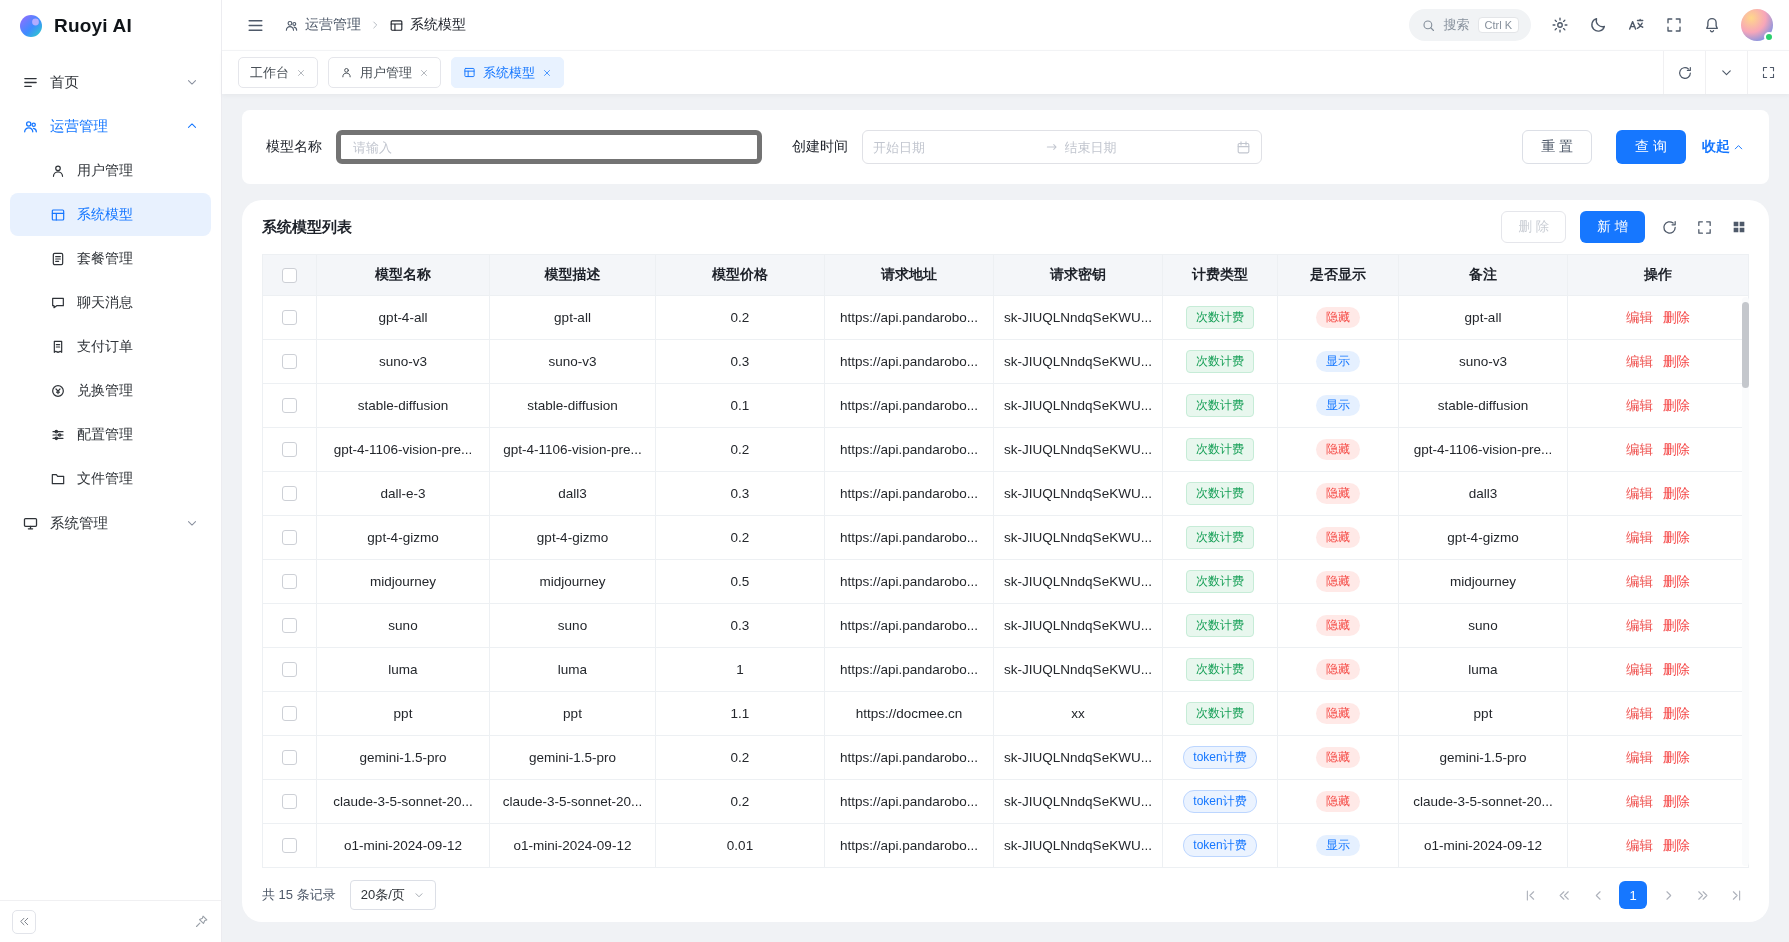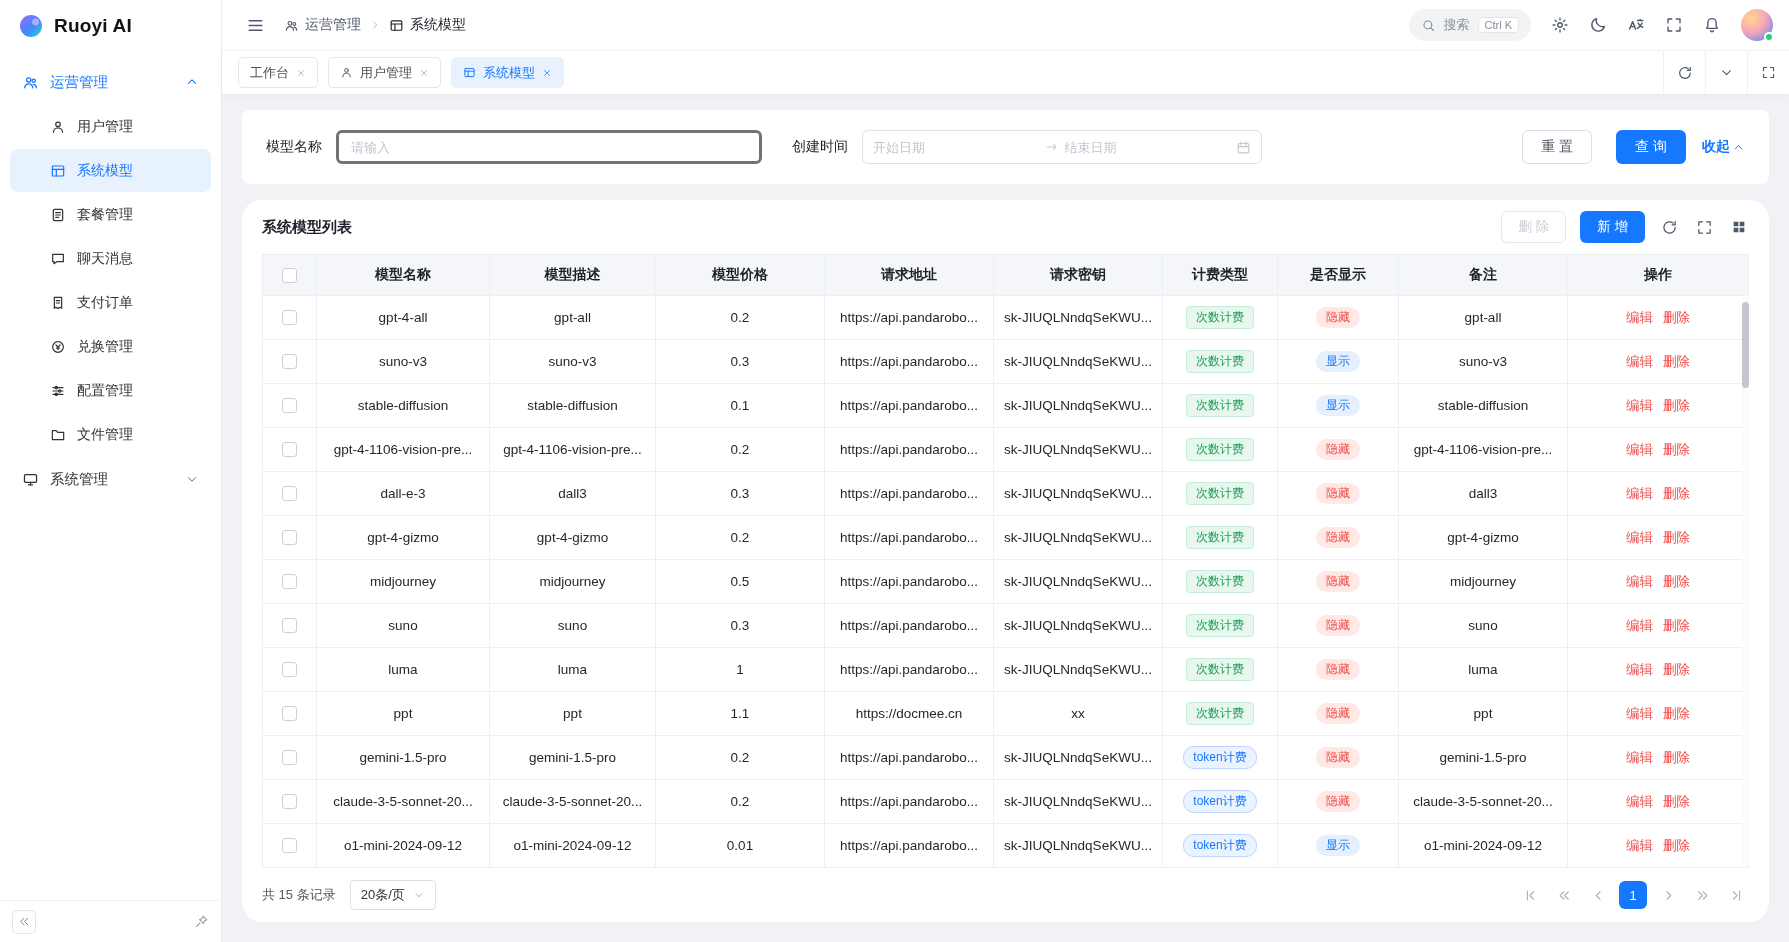--- a/index.html
+++ b/index.html
@@ -41,21 +41,21 @@
 .tab .tx{color:#9aa0a8;display:flex}
 .tab.active{background:#e8f2ff;border-color:#e8f2ff;color:#1677ff}
 .tab.active .tx{color:#1677ff}
 .tab-tools{display:flex;height:100%}
 .tab-tool{width:42px;display:flex;align-items:center;justify-content:center;border:none;background:#fff;border-left:1px solid #f0f0f2;color:#4e5969;cursor:pointer}
 
 .content{flex:1;padding:16px 20px 20px;display:flex;flex-direction:column;gap:16px;min-height:0}
 .filter-card{background:#fff;border-radius:8px;height:74px;display:flex;align-items:center;padding:0 24px;flex:none}
 .f-label{font-size:14px;color:#1d2129;margin-right:14px;white-space:nowrap}
 .f-label.second{margin-left:30px}
-.f-input{width:426px;height:34px;border:3px solid #737373;border-radius:6px;padding:0 12px;font-size:13px;color:#333;outline:none;font-family:inherit}
+.f-input{width:426px;height:34px;border:5px solid #737373;border-radius:6px;padding:0 12px;font-size:13px;color:#333;outline:none;font-family:inherit}
 .f-input::placeholder,.d-in::placeholder{color:#c2c6cf}
 .date-range{width:400px;height:34px;border:1px solid #e0e1e6;border-radius:6px;display:flex;align-items:center;padding:0 10px;gap:6px;color:#c2c6cf;background:#fff}
 .d-in{flex:1;border:none;outline:none;font-size:13px;min-width:0;font-family:inherit;background:transparent}
 .filter-right{margin-left:auto;display:flex;align-items:center}
 .btn{height:34px;padding:0 18px;border-radius:6px;font-size:14px;cursor:pointer;display:inline-flex;align-items:center;justify-content:center;gap:5px;border:1px solid transparent;white-space:nowrap}
 .btn-plain{background:#fff;border-color:#dcdfe6;color:#4e5969}
 .btn-primary{background:#1677ff;color:#fff}
 .collapse-link{color:#1677ff;font-size:14px;font-weight:700;display:flex;align-items:center;gap:2px;cursor:pointer;margin-left:16px;background:none;border:none}
 .ml12{margin-left:24px}
 
@@ -225,20 +225,33 @@
 
 <aside class="sidebar">
   <div class="logo">
     <svg width="26" height="26" viewBox="0 0 26 26">
         <circle cx="13" cy="13" r="11" fill="url(#lg)"></circle>
         <circle cx="17.5" cy="9" r="3.4" fill="#c6b2ff" opacity=".85"></circle>
       </svg>
     <span class="logo-text">Ruoyi AI</span>
   </div>
   <nav class="menu">
+    <div class="menu-item">
+      <span style="display:flex">
+          <svg class="ic" width="17" height="17">
+            <use href="#i-home"></use>
+          </svg>
+        </span>
+      <span>首页</span>
+      <span class="chev" style="display:flex">
+          <svg class="ic" width="14" height="14">
+            <use href="#i-chevron-down"></use>
+          </svg>
+        </span>
+    </div>
     <div class="menu-item blue">
       <span style="display:flex">
           <svg class="ic" width="17" height="17">
             <use href="#i-ops"></use>
           </svg>
         </span>
       <span>运营管理</span>
       <span class="chev" style="display:flex">
           <svg class="ic" width="14" height="14">
             <use href="#i-chevron-up"></use>

